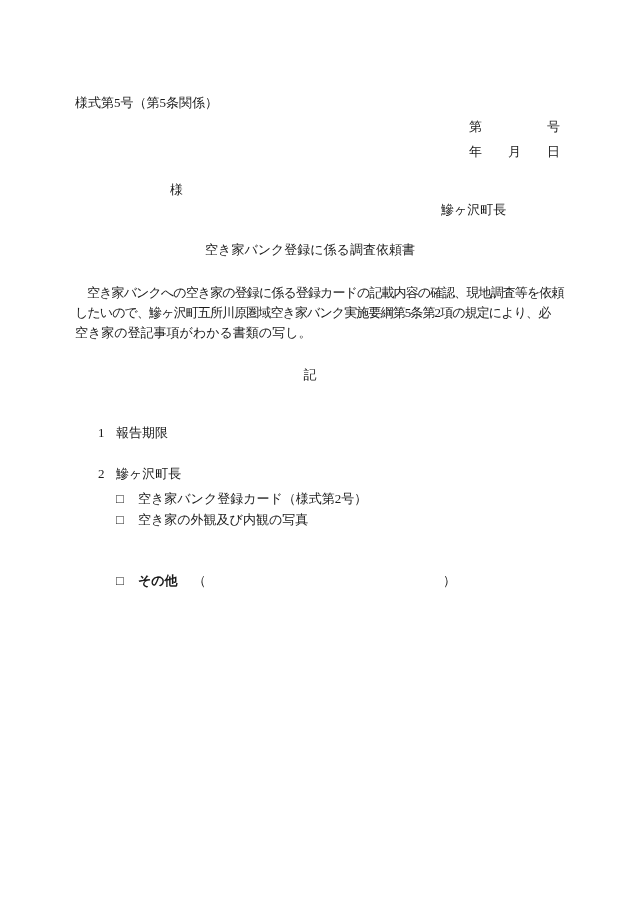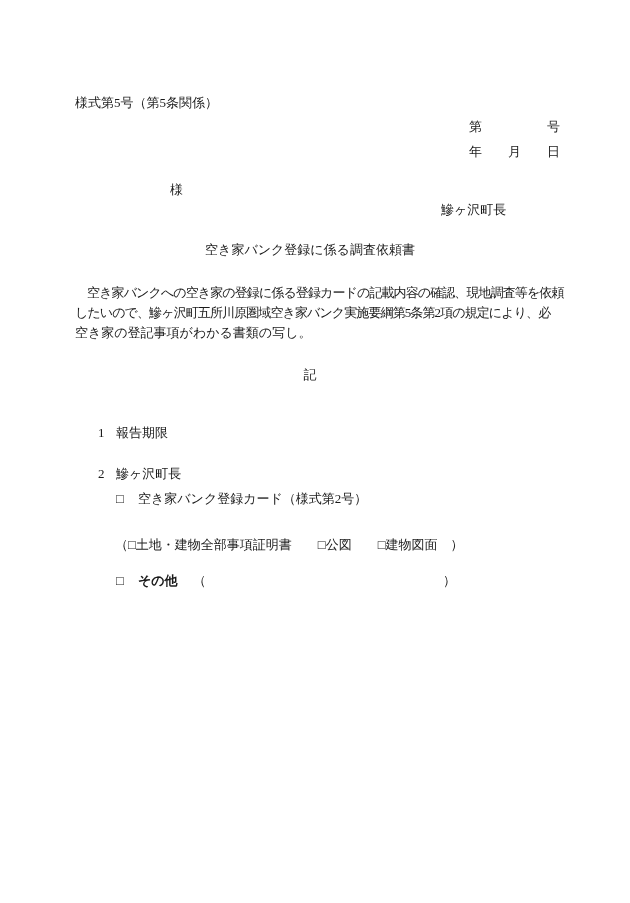--- a/index.html
+++ b/index.html
@@ -82,21 +82,23 @@
   </div>
 
   <div class="line" style="top:451px; left:85px;">
     <span class="item-num">2</span><span>鰺ヶ沢町長</span>
   </div>
 
   <div class="line" style="top:476px; left:103px;">
     <span class="cb">□</span><span>空き家バンク登録カード（様式第2号）</span>
   </div>
 
+  <div class="line" style="top:497px; left:103px;">
+    <span class="cb">□</span><span>空き家の外観及び内観の写真</span>
+  </div>
 
 
-  <div class="line" style="top:537px; left:115px;">（□土地・建物全部事項証明書　　□公図　　□建物図面　）</div>
 
   <div class="line" style="top:558px; left:103px;">
     <span class="cb">□</span><span class="other-label">その他</span><span>（</span><span class="blank-spacer"></span><span>）</span>
   </div>
 
 </div>
 
 </body></html>

